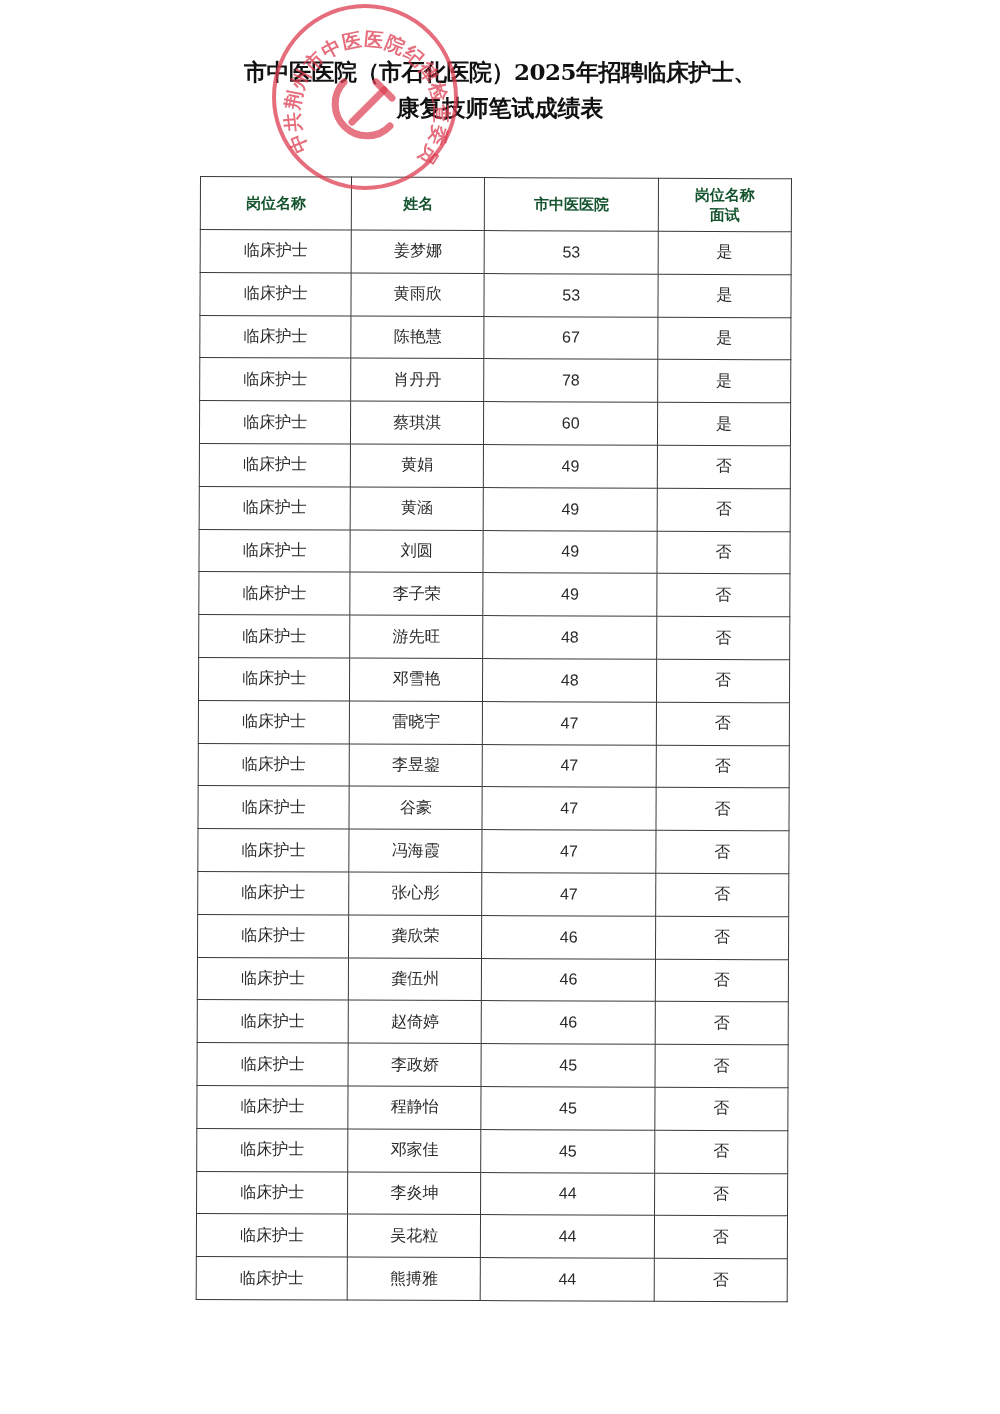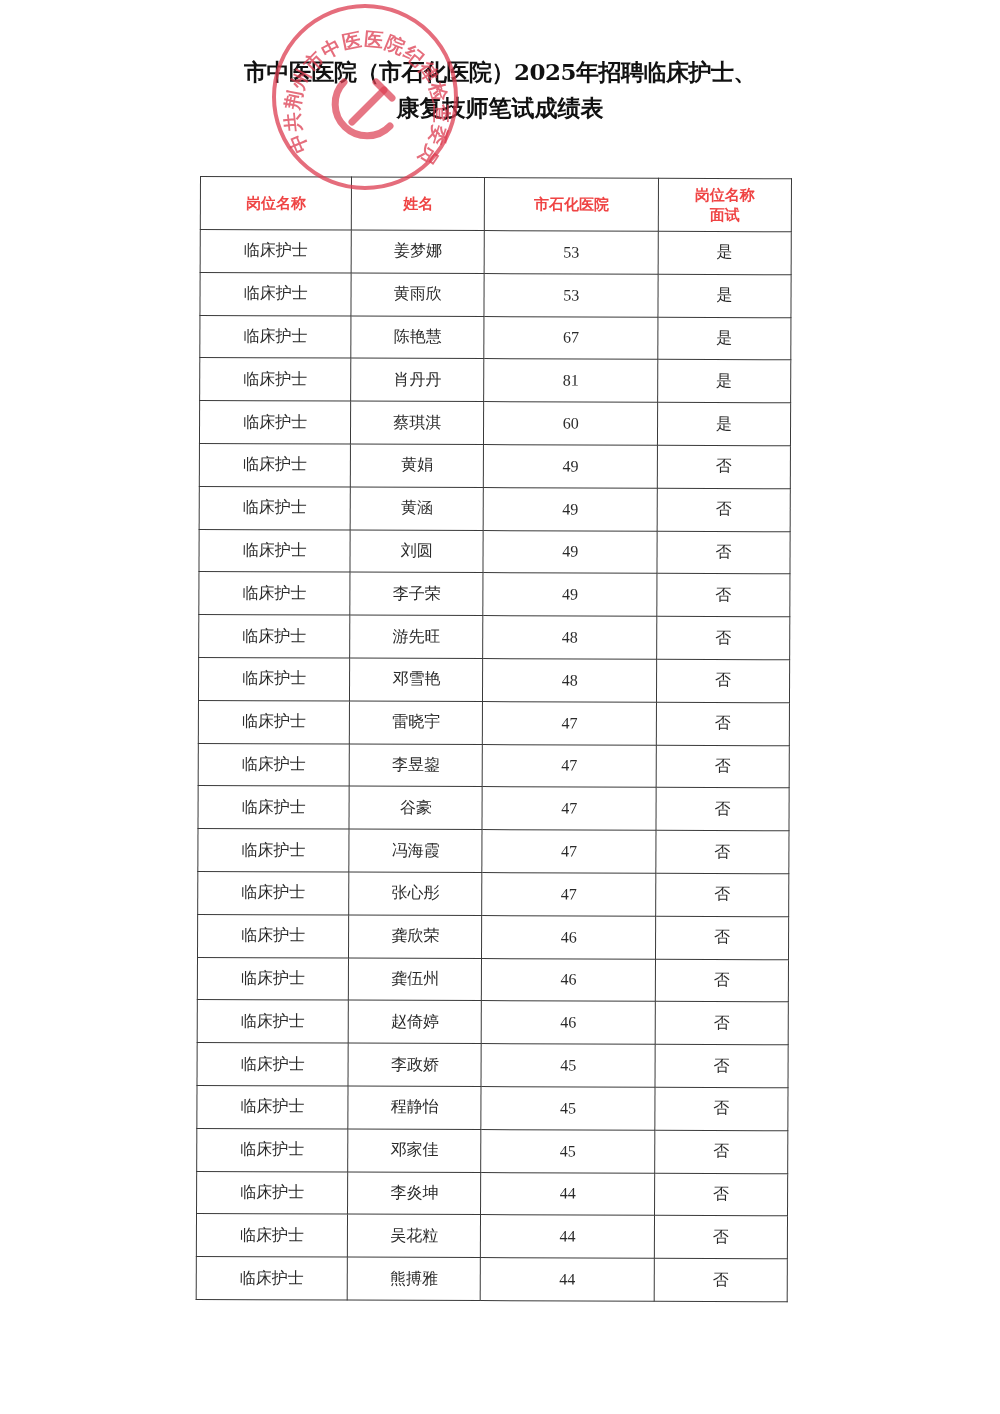--- a/index.html
+++ b/index.html
@@ -64,29 +64,29 @@
       text-align: center;
       vertical-align: middle;
       padding: 0;
     }
     th {
       height: 52px;
       font-family: "DejaVu Sans", "Liberation Sans", sans-serif;
       font-weight: bold;
       font-size: 15px;
       line-height: 20px;
-      color: #ef4444;
+      color: #14532d;
     }
     td {
       height: 41.8px;
       font-family: "DejaVu Serif", "Liberation Serif", serif;
       font-size: 16px;
       color: #2a2a2a;
     }
-    td.score { font-family: Liberation Serif, serif; font-size: 16px; }
+    td.score { font-family: Liberation Sans, sans-serif; font-size: 16px; }
     col.c1 { width: 150px; }
     col.c2 { width: 132px; }
     col.c3 { width: 172px; }
     col.c4 { width: 132px; }
   </style>
 </head>
 <body>
 
 <div class="title">
   <span class="line1">市中医医院（市石化医院）2025年招聘临床护士、</span>
@@ -115,21 +115,21 @@
     <colgroup>
       <col class="c1">
         <col class="c2">
         <col class="c3">
         <col class="c4">
     </colgroup>
     <thead>
       <tr>
         <th>岗位名称</th>
         <th>姓名</th>
-        <th>市石化医院</th>
+        <th>市中医医院</th>
         <th>
           <span>岗位名称</span><br>
           <span>面试</span>
         </th>
       </tr>
     </thead>
     <tbody id="tbody">
         <tr>
           <td>临床护士</td>
           <td>姜梦娜</td>
@@ -144,21 +144,21 @@
         </tr>
         <tr>
           <td>临床护士</td>
           <td>陈艳慧</td>
           <td class="score">67</td>
           <td>是</td>
         </tr>
         <tr>
           <td>临床护士</td>
           <td>肖丹丹</td>
-          <td class="score">81</td>
+          <td class="score">78</td>
           <td>是</td>
         </tr>
         <tr>
           <td>临床护士</td>
           <td>蔡琪淇</td>
           <td class="score">60</td>
           <td>是</td>
         </tr>
         <tr>
           <td>临床护士</td>

